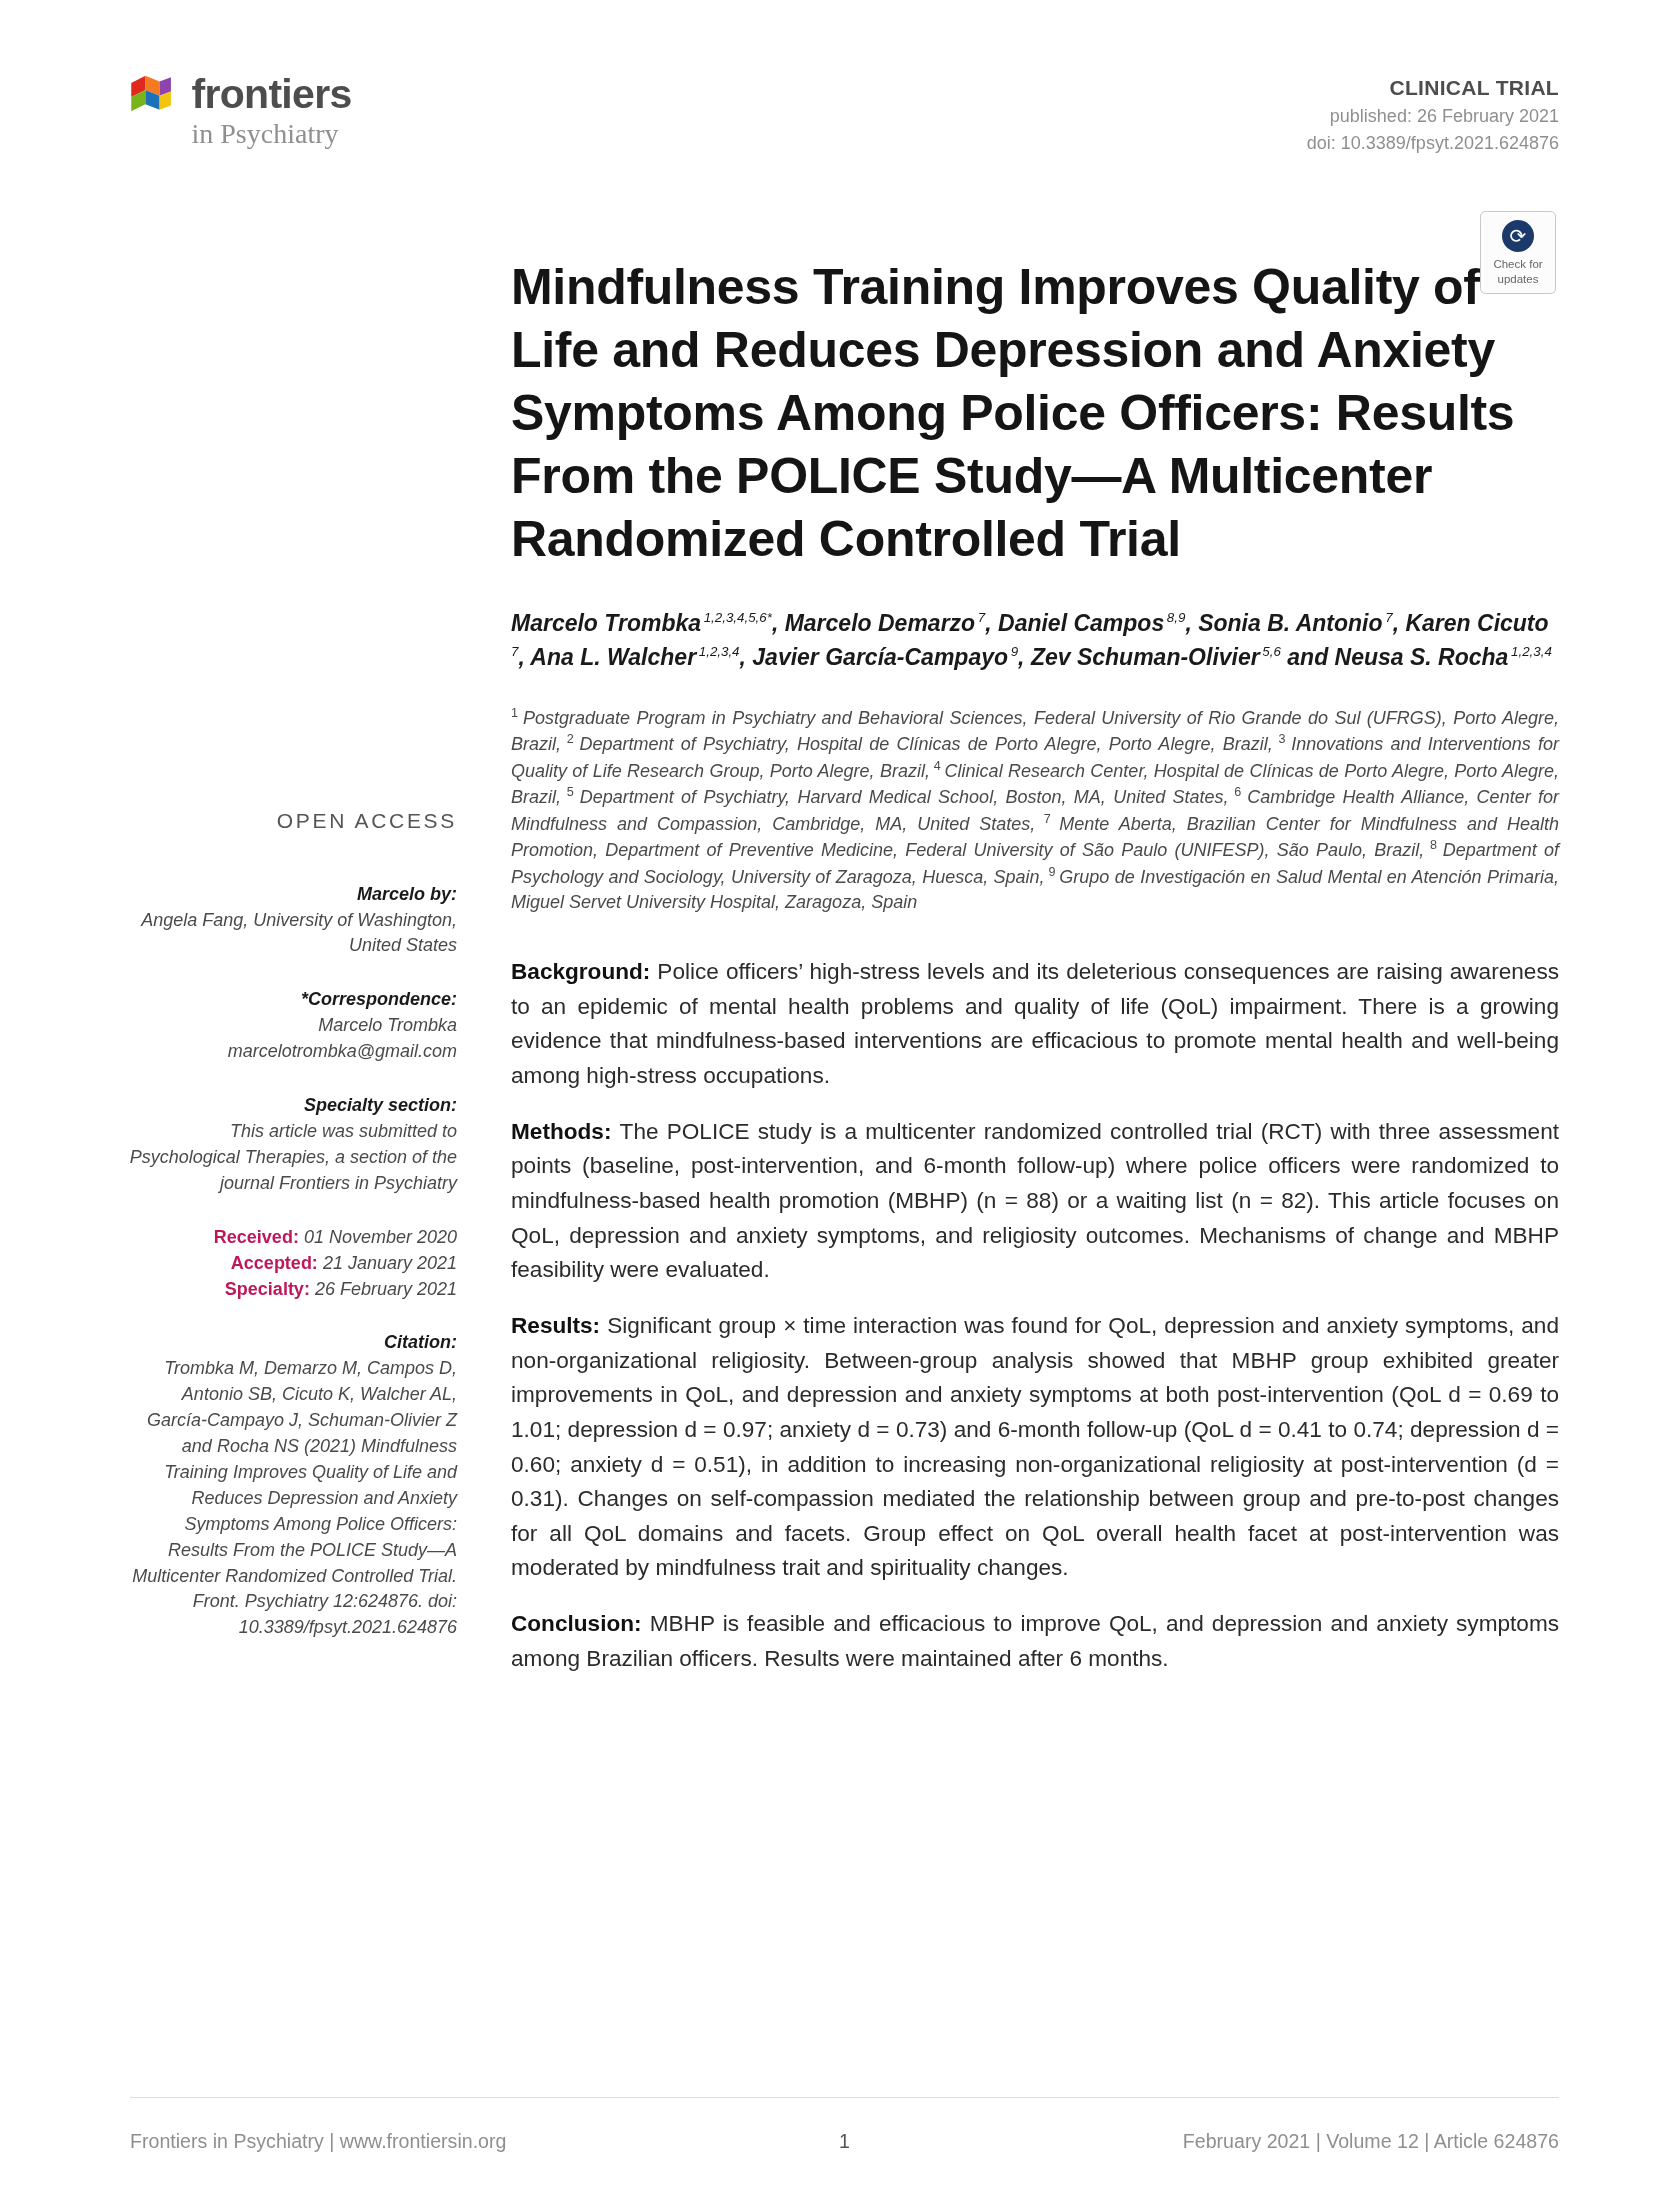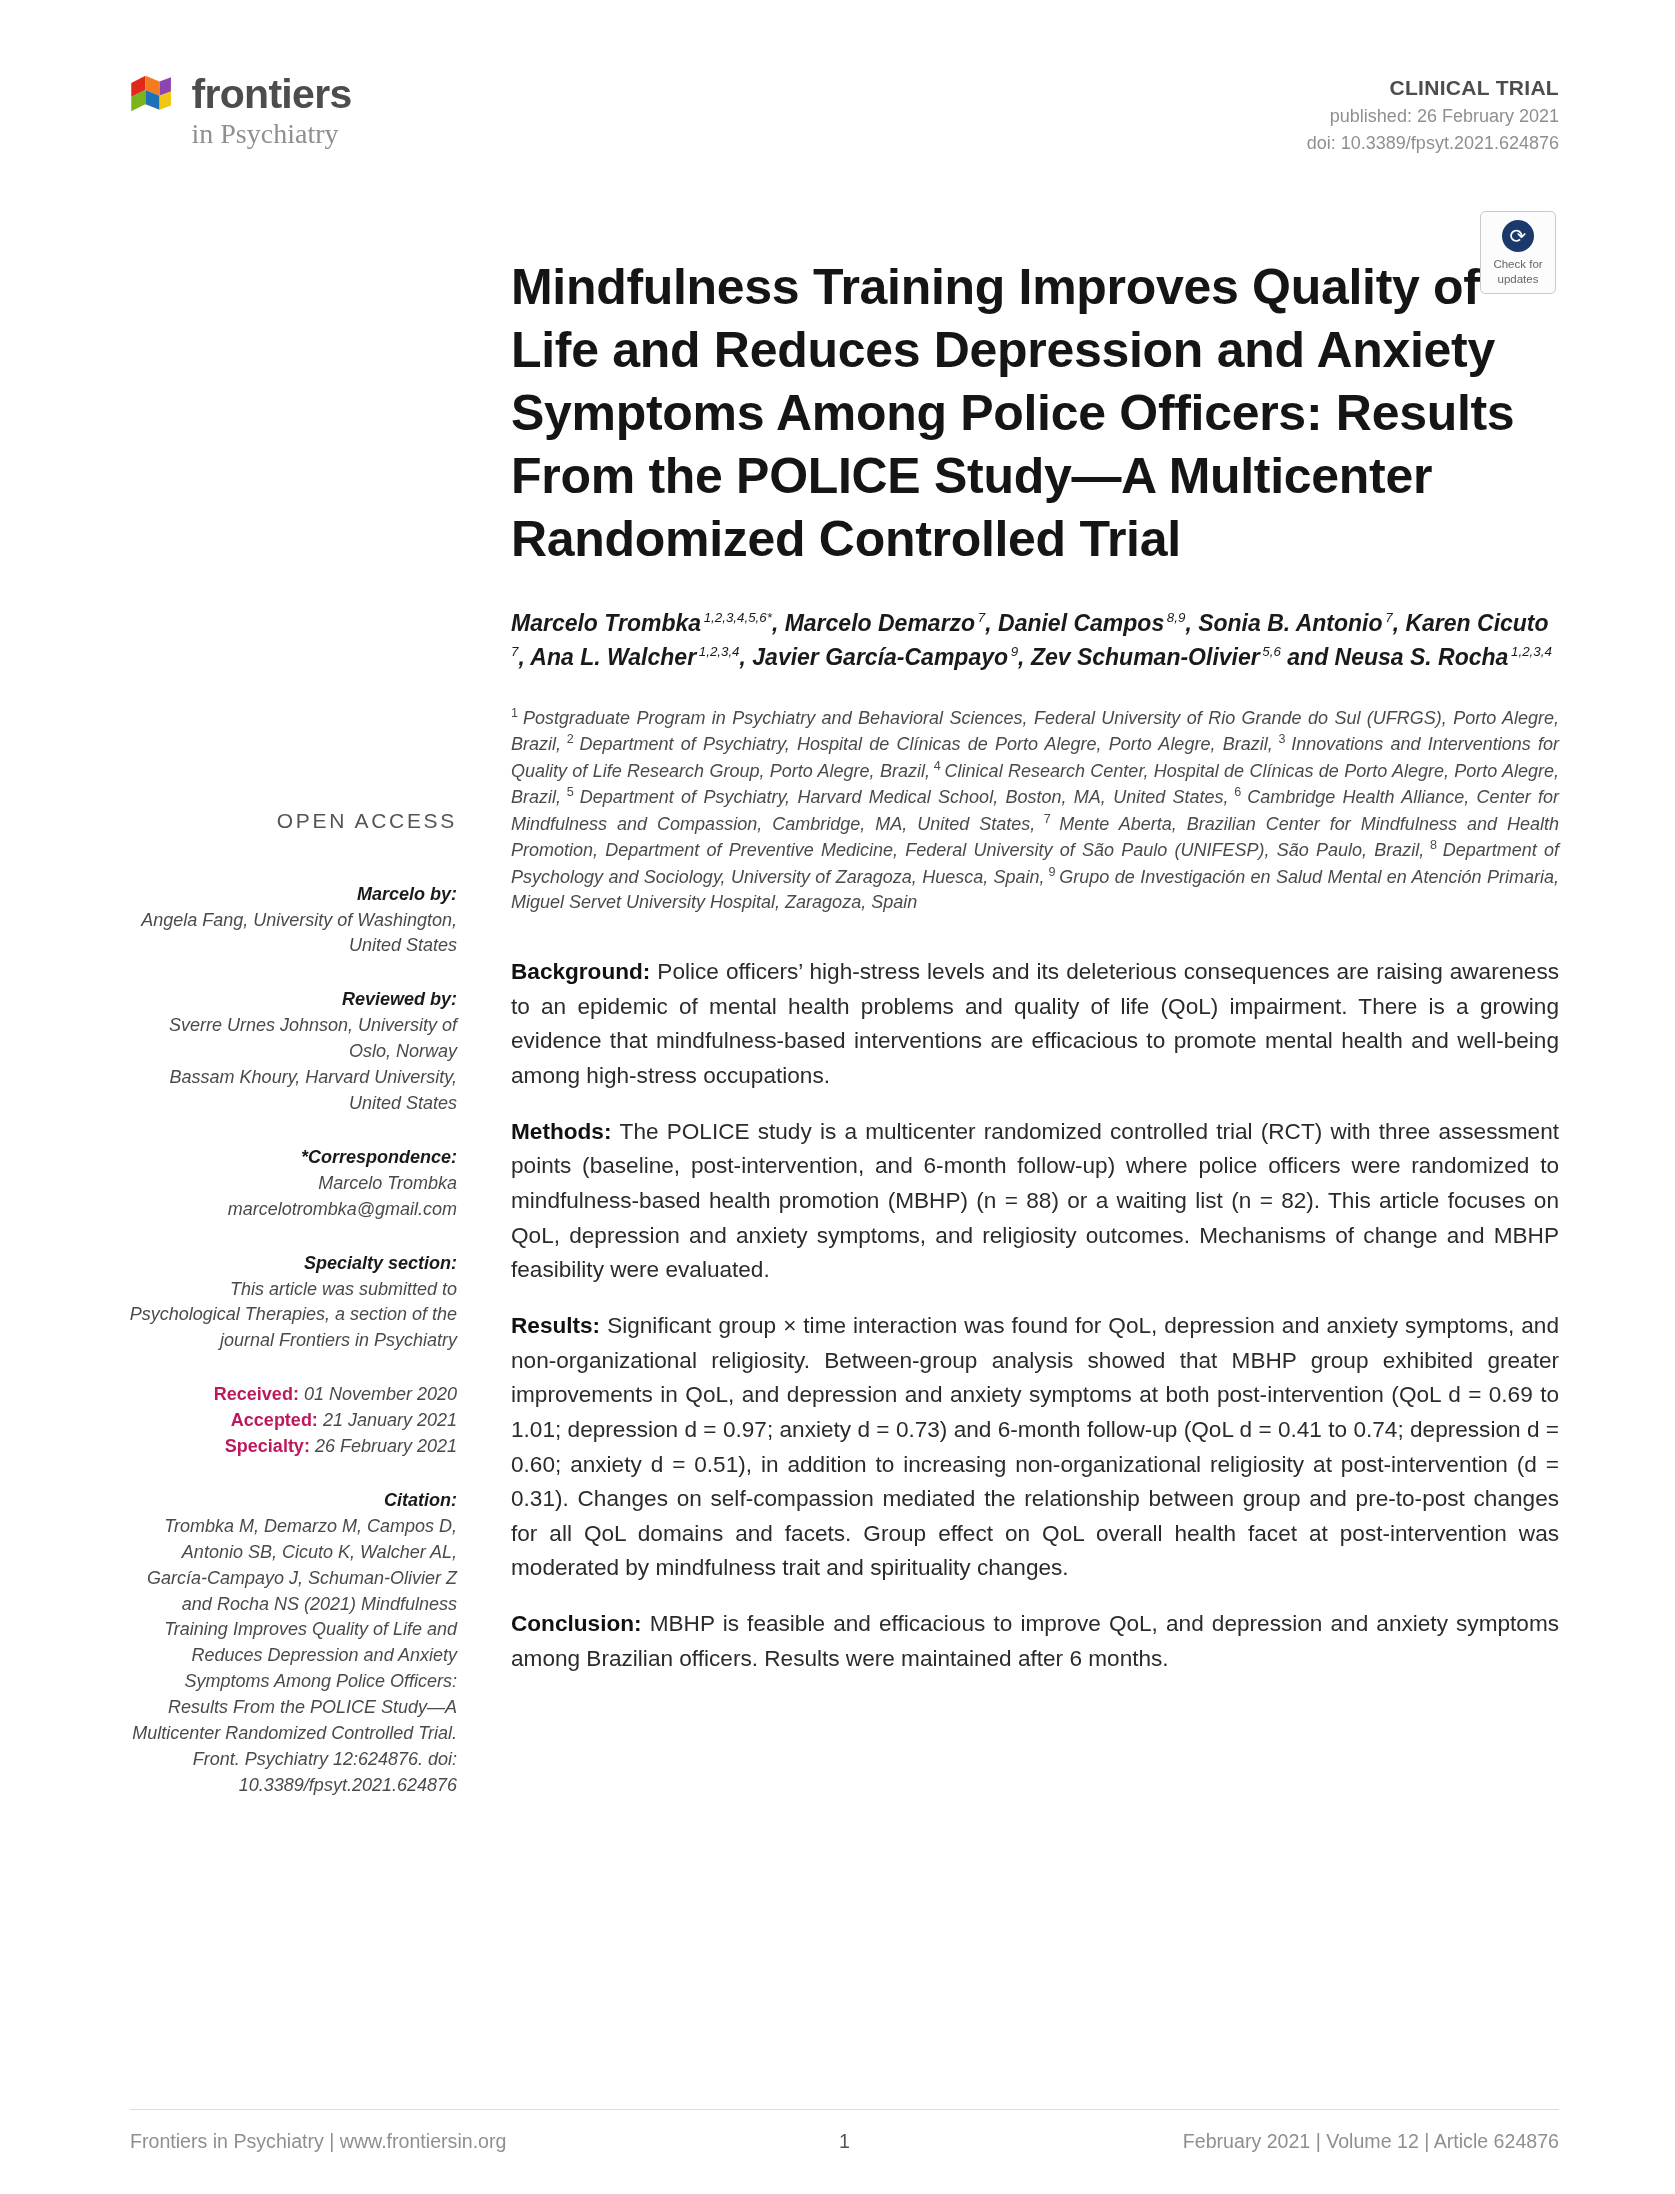--- a/index.html
+++ b/index.html
@@ -85,21 +85,21 @@
   .sb-block { margin-bottom:28px; font-size:18px; line-height:1.44; }
   .sb-label { font-weight:bold; font-style:italic; color:#1a1a1a; display:block; }
   .sb-label-inline { font-weight:bold; color:#be185d; }
   .sb-val { font-style:italic; color:#4a4a4a; }
   .sb-line { font-style:italic; color:#4a4a4a; }
   .sb-email { font-style:italic; color:#4a4a4a; text-decoration:none; }
   
   .footer {
     position:absolute; left:123px; right:123px; bottom:41px;
     border-top:1.4px solid #dcdcdc;
-    padding-top:20px;
+    padding-top:32px;
     display:flex; align-items:flex-start;
     font-size:19.6px; color:#8f8f8f;
   }
   .footer .f-left  { flex:1; text-align:left; }
   .footer .f-mid   { flex:1; text-align:center; color:#555; }
   .footer .f-right { flex:1; text-align:right; }
 </style>
 </head>
 <body>
 
@@ -135,27 +135,20 @@
   <div class="content-row">
 
     <div class="sidebar">
       <div class="open-access">OPEN ACCESS</div>
 
       <div class="sb-block">
         <span class="sb-label">Marcelo by:</span>
         <span class="sb-val">Angela Fang, University of Washington, United States</span>
       </div>
 
-      <div class="sb-block">
-        <span class="sb-label">Reviewed by:</span>
-        <div>
-            <div class="sb-line">Sverre Urnes Johnson, University of Oslo, Norway</div>
-            <div class="sb-line">Bassam Khoury, Harvard University, United States</div>
-          </div>
-      </div>
 
       <div class="sb-block">
         <span class="sb-label">*Correspondence:</span>
         <span class="sb-val">Marcelo Trombka</span><br>
         <span class="sb-email">marcelotrombka@gmail.com</span>
       </div>
 
       <div class="sb-block">
         <span class="sb-label">Specialty section:</span>
         <span class="sb-val">This article was submitted to Psychological Therapies, a section of the journal Frontiers in Psychiatry</span>

